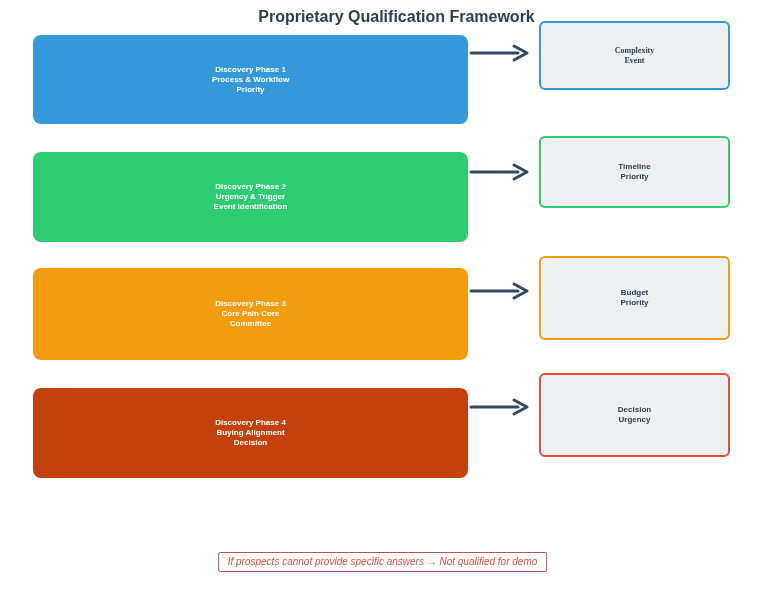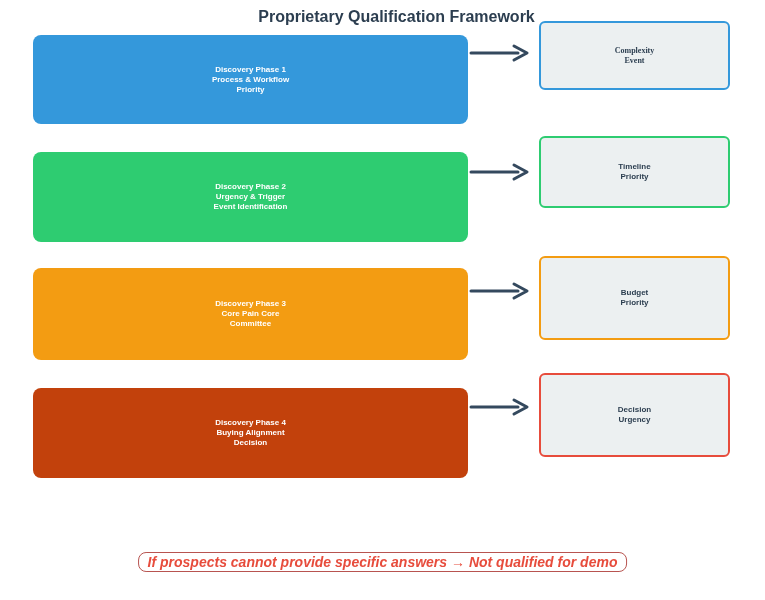--- a/index.html
+++ b/index.html
@@ -37,23 +37,23 @@
   .r0 { top:21px;  height:69px;font-family:Liberation Serif, serif; }
   .r1 { top:136px; height:72px; }
   .r2 { top:256px; height:84px; }
   .r3 { top:373px; height:84px; }
   .a0 { top:43px; }
   .a1 { top:162px; }
   .a2 { top:281px; }
   .a3 { top:397px; }
   .note {
     position:absolute; top:552px; left:50%; transform:translateX(-50%);
-    font-style:italic; font-size:14px; line-height:12px; white-space:nowrap;
-    color:#e74c3c; border:1px solid #b85450; border-radius:8px;
-    padding:3px 9px; background:#ffffff;font-weight:bold;
+    font-style:italic; font-size:10px; line-height:12px; white-space:nowrap;
+    color:#e74c3c; border:1px solid #b85450; border-radius:2px;
+    padding:3px 9px; background:#ffffff;
   }
 </style>
 </head>
 <body>
 
 <div class="canvas" style="--arrow: #34495e;">
 
   <h1 class="title">Proprietary Qualification Framework</h1>
 
   <div class="phase p0" style="background-color: rgb(52, 152, 219);">

